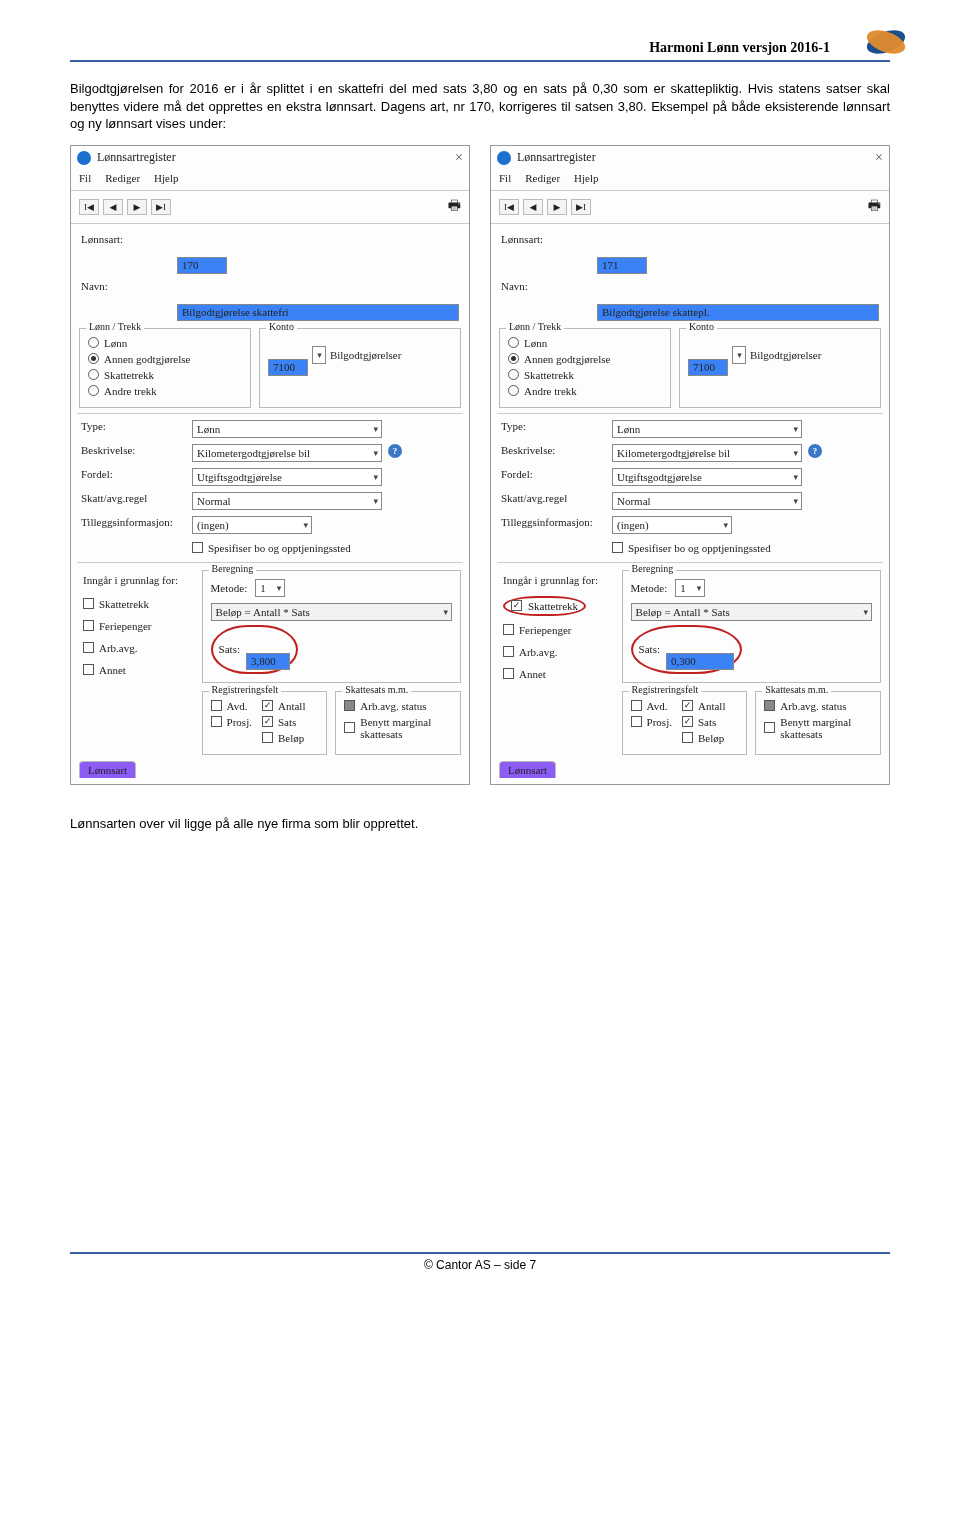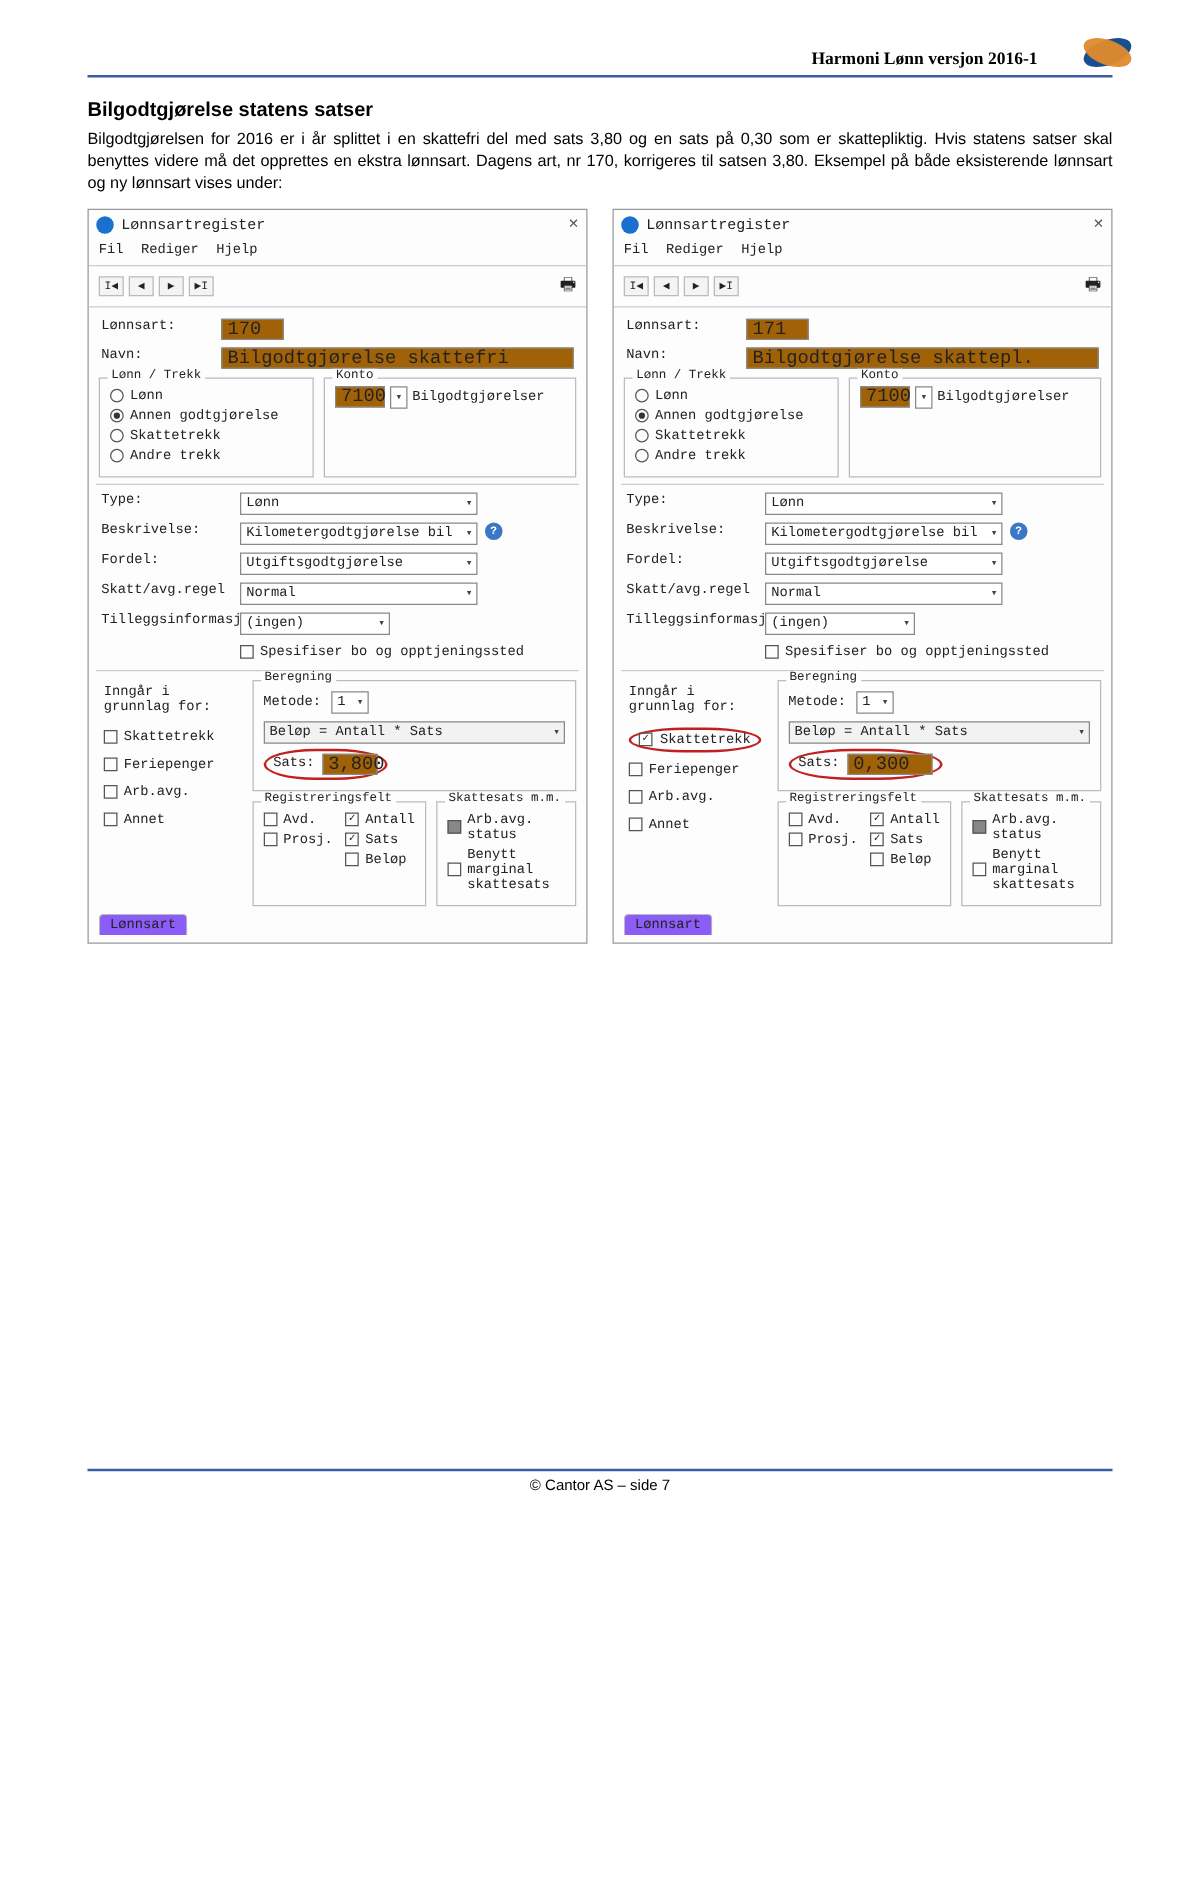--- a/index.html
+++ b/index.html
@@ -47,21 +47,21 @@
   }
   .panels {
     display: flex;
     gap: 20px;
     margin-bottom: 30px;
   }
   .panel {
     flex: 1;
     border: 1px solid #999;
     background: #fdfdfd;
-    font-family: Liberation Mono, monospace;
+    font-family: Liberation Serif, serif;
     font-size: 11px;
     color: #222;
   }
   .panel-title {
     display: flex;
     align-items: center;
     padding: 4px 6px;
     font-size: 12px;
   }
   .panel-title .icon-app {
@@ -105,24 +105,25 @@
   .form-row {
     display: flex;
     padding: 3px 10px;
     gap: 16px;
   }
   .lbl { width: 80px; }
   .inp {
     border: 1px solid #888;
     height: 17px;
     padding: 0 4px;
-    background: #a16207;
-    font-size: 15px;
-    display: flex;
-    align-items: center;
+    background: #3b82f6;
+    font-size: 11px;
+    display: flex;
+    align-items: center;
+    margin-top: 24px;
   }
   .inp-sm { width: 50px; }
   .inp-lg { flex: 1; }
   .group-row {
     display: flex;
     padding: 4px 8px 2px 8px;
     gap: 8px;
   }
   .group {
     border: 1px solid #bbb;
@@ -245,21 +246,20 @@
 <div class="page">
   <div class="logo">
     <svg viewBox="0 0 48 48">
         <ellipse cx="24" cy="24" rx="20" ry="10" fill="#1a4f8f" transform="rotate(-20 24 24)"></ellipse>
         <ellipse cx="24" cy="24" rx="20" ry="10" fill="#e08a2c" transform="rotate(20 24 24)" opacity="0.95"></ellipse>
       </svg>
   </div>
   <div class="header-text">Harmoni Lønn versjon 2016-1</div>
   <div class="rule"></div>
 
-  <h2>Bilgodtgjørelse statens satser</h2>
   <div class="body-text">Bilgodtgjørelsen for 2016 er i år splittet i en skattefri del med sats 3,80 og en sats på 0,30 som er skattepliktig. Hvis statens satser skal benyttes videre må det opprettes en ekstra lønnsart. Dagens art, nr 170, korrigeres til satsen 3,80. Eksempel på både eksisterende lønnsart og ny lønnsart vises under:</div>
 
   <div class="panels">
 
     <div class="panel">
       <div class="panel-title">
         <span class="icon-app"></span>
         <span>Lønnsartregister</span>
         <span class="close">×</span>
       </div>
@@ -591,16 +591,17 @@
                   <span>Benytt marginal skattesats</span>
                 </div>
             </div>
           </div>
         </div>
       </div>
       <div class="tab-foot"><span class="tab-label">Lønnsart</span></div>
     </div>
   </div>
 
+  <div class="body-text">Lønnsarten over vil ligge på alle nye firma som blir opprettet.</div>
 
   <div class="footer-rule"></div>
   <div class="footer-text">© Cantor AS – side 7</div>
 </div>
 
 </body></html>

